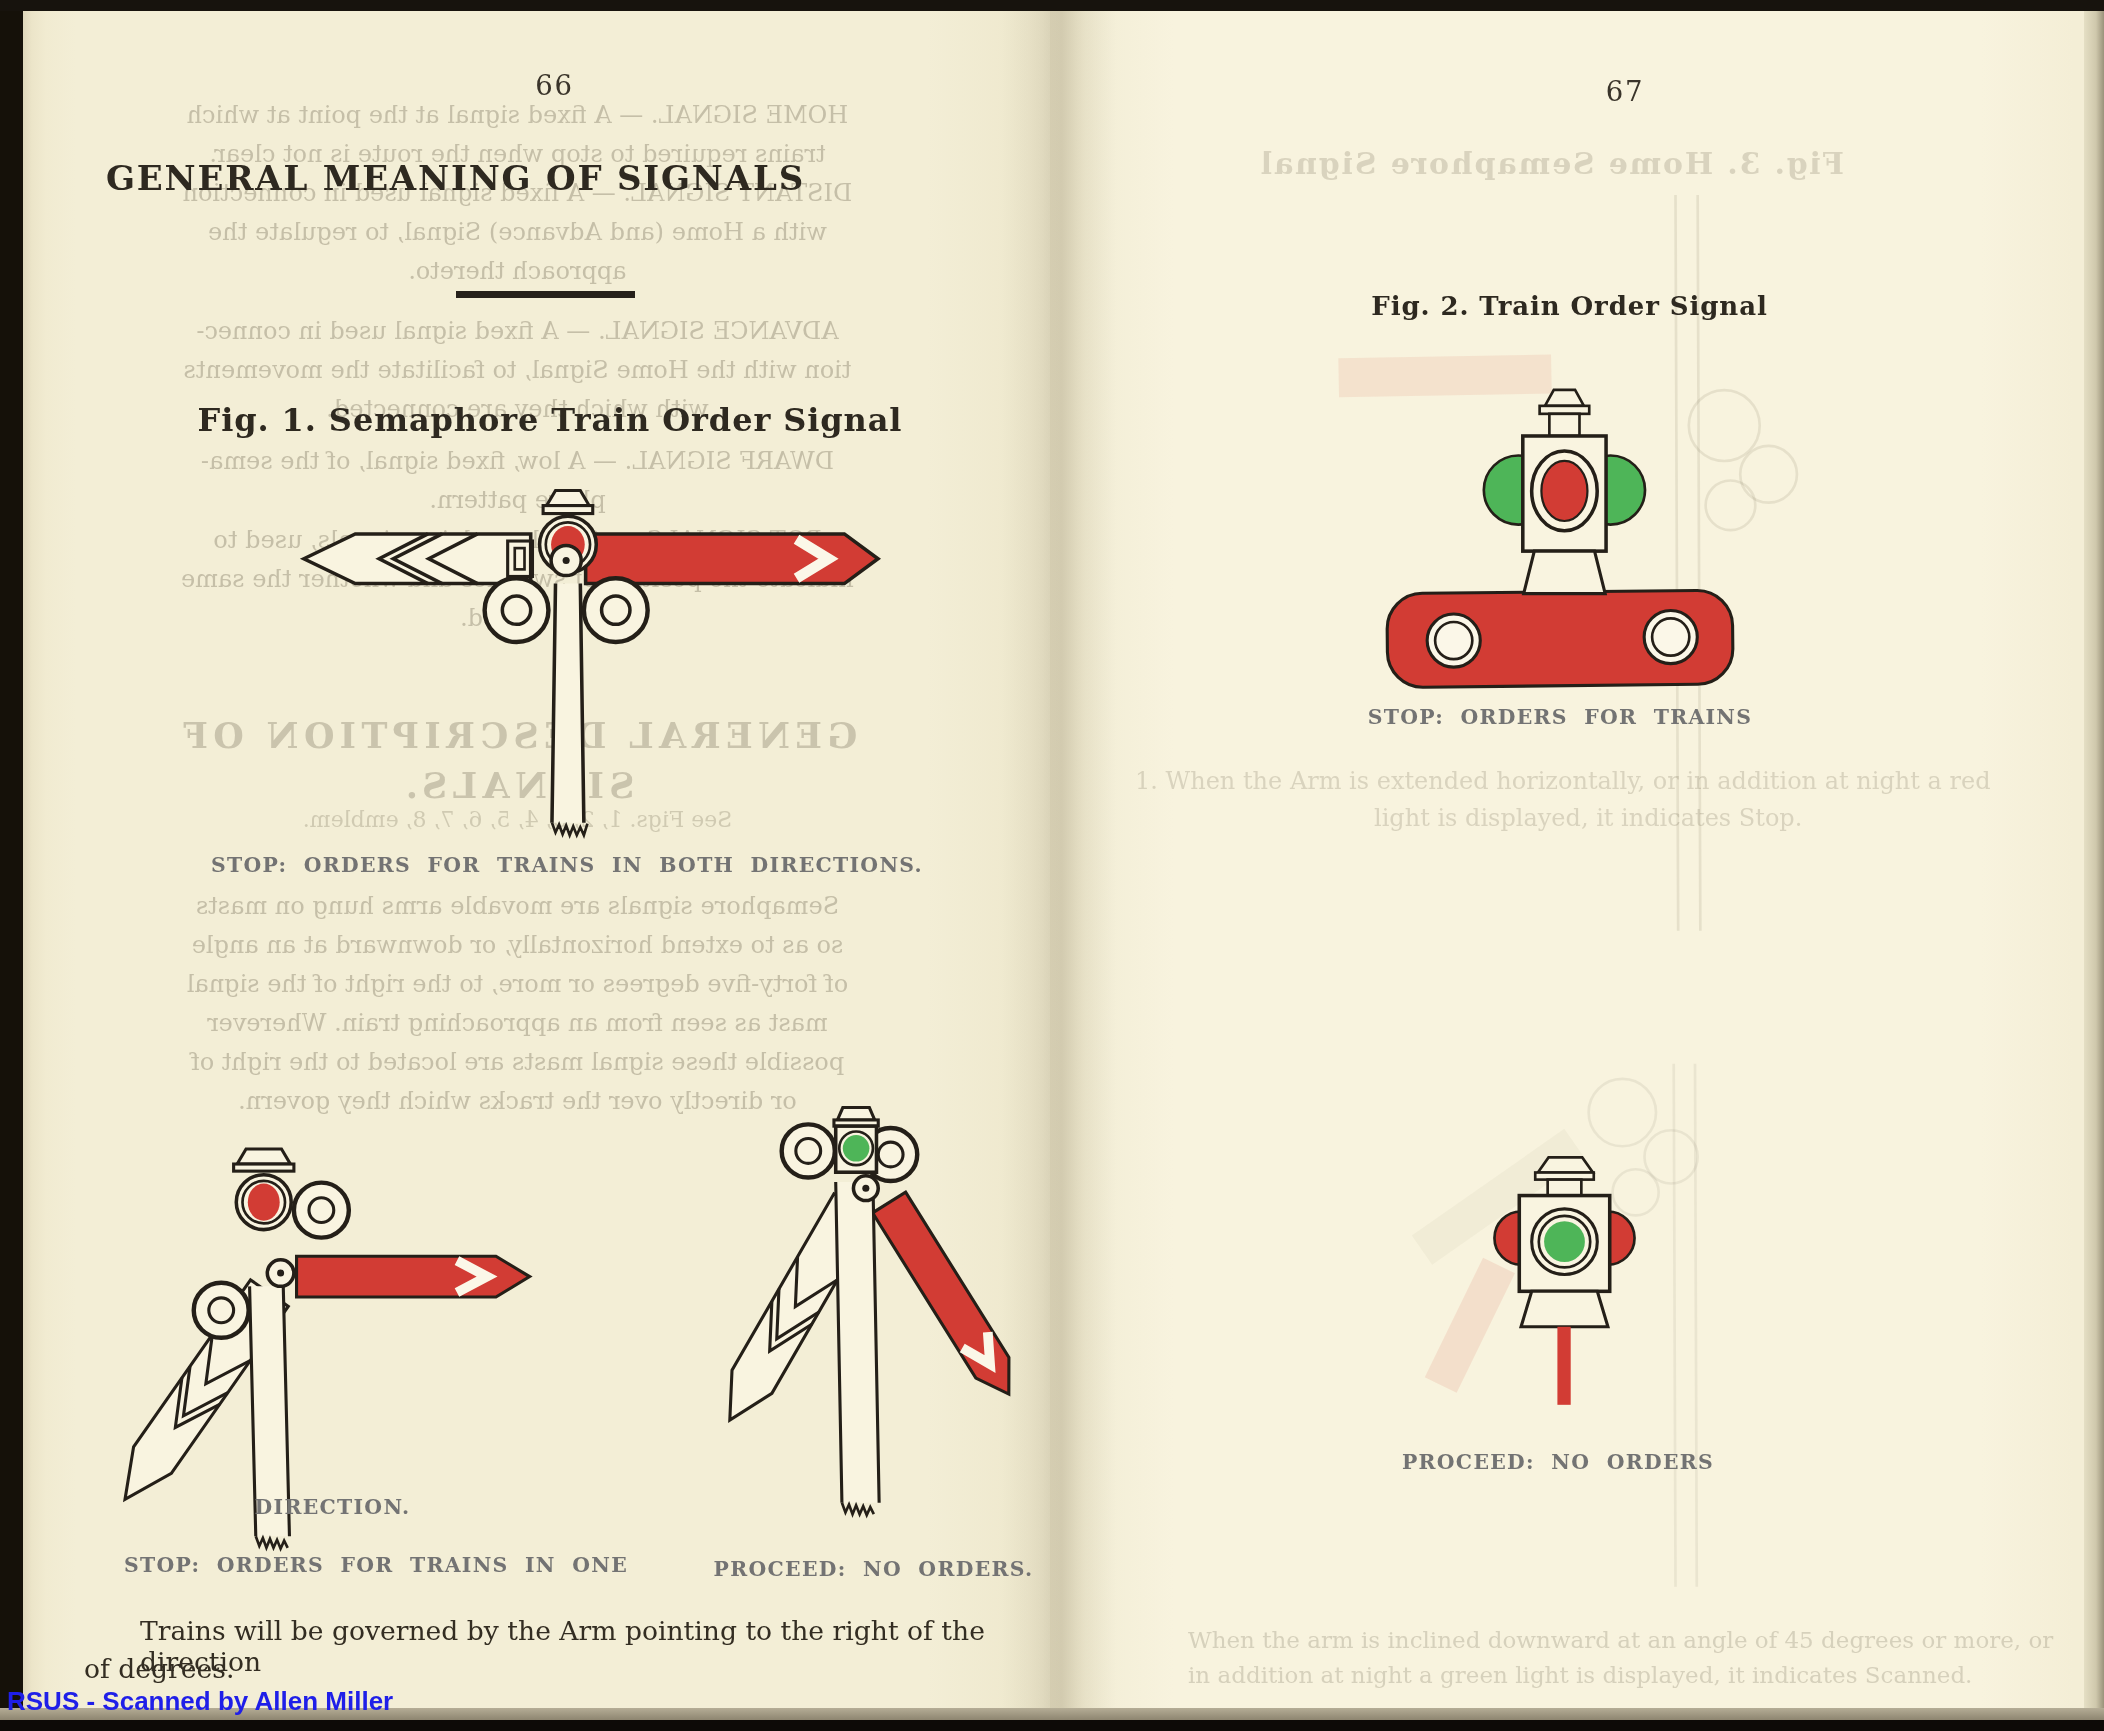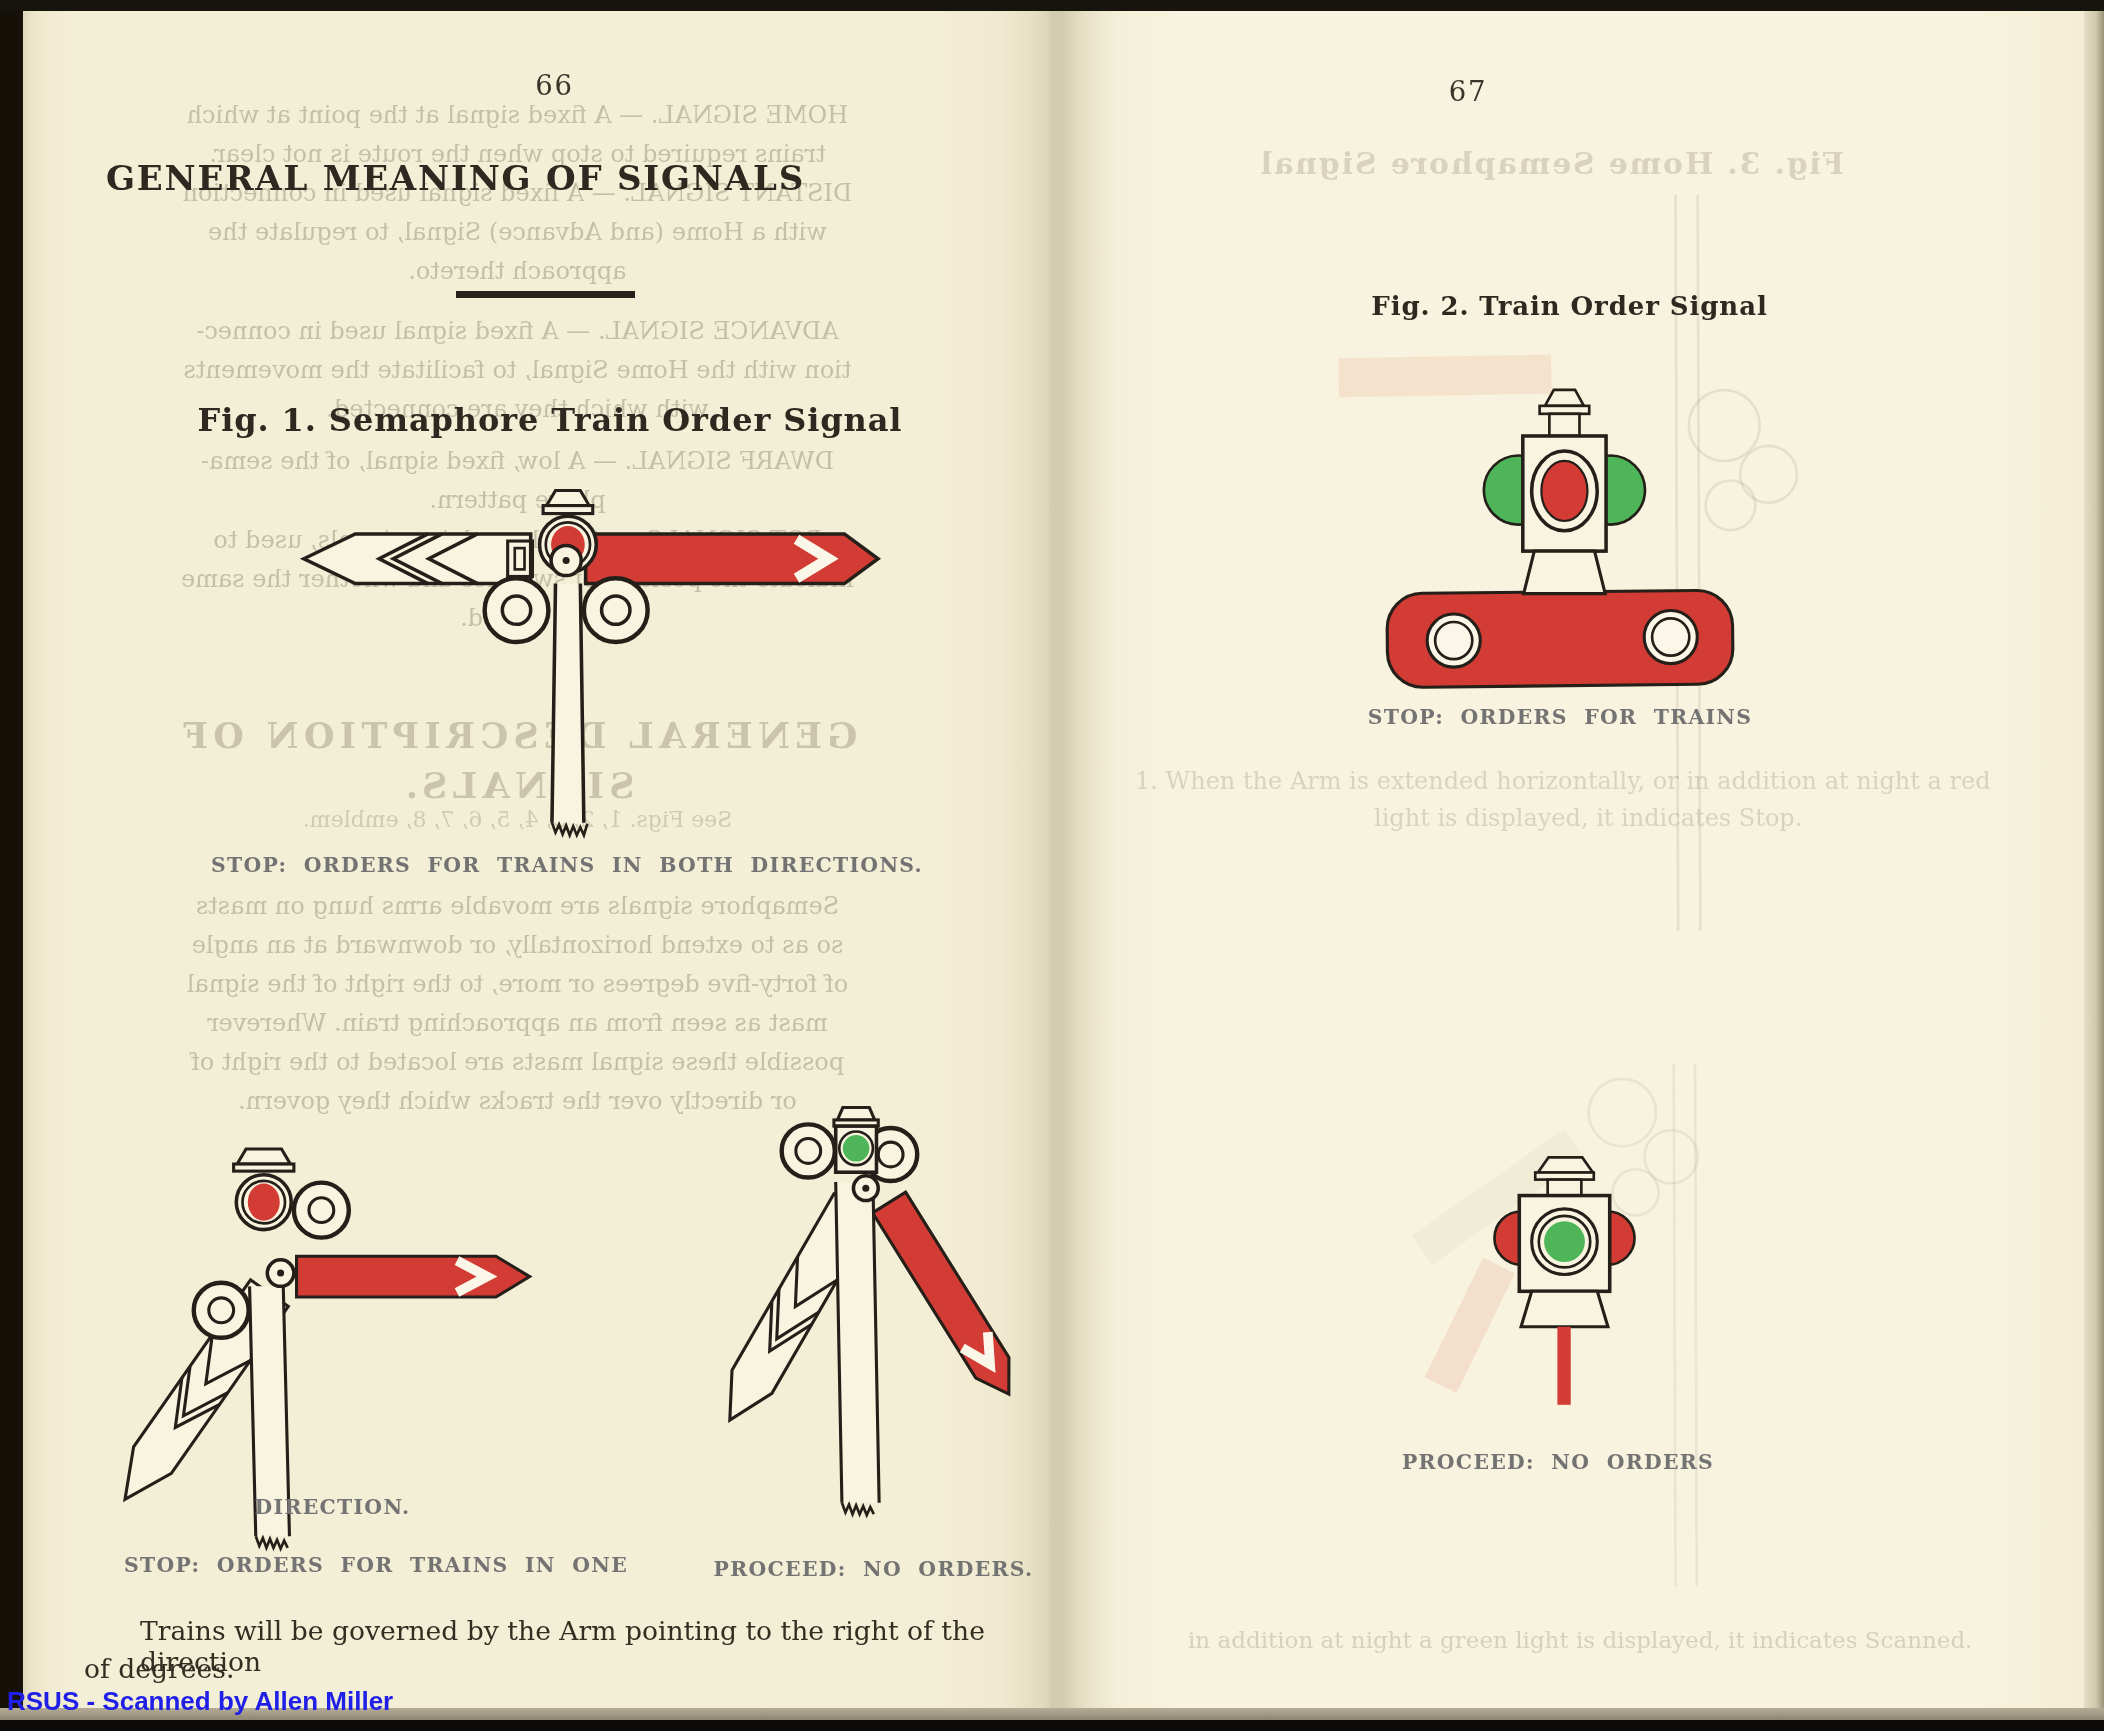--- a/index.html
+++ b/index.html
@@ -229,21 +229,21 @@
 
 <div class="abs caption" style="left:124px;top:1553px;width:417px;">STOP:  ORDERS FOR TRAINS IN ONE</div>
 <div class="abs caption" style="left:124px;top:1495px;width:417px;">DIRECTION.</div>
 <div class="abs caption" style="left:696px;top:1557px;width:355px;">PROCEED:  NO ORDERS.</div>
 
 <div class="abs bodytext" style="left:140px;top:1615px;width:940px;">Trains will be governed by the Arm pointing to the right of the direction</div>
 <div class="abs bodytext" style="left:84px;top:1653px;width:355px;">of degrees.</div>
 
 <div class="abs credit" style="left: 7px; top: 1686px; color: rgb(31, 31, 232);">RSUS - Scanned by Allen Miller</div>
 
-<div class="abs pagenum" style="left:1428px;top:75px;width:80px;text-align:center;">67</div>
+<div class="abs pagenum" style="left:1585px;top:75px;width:80px;text-align:center;">67</div>
 
 <div class="abs ghost mirror" style="left:1241px;top:146px;width:621px;text-align:center;font-size:30px;font-weight:bold;color:rgba(108,100,78,.22);letter-spacing:1.8px;white-space:nowrap;">Fig. 3.  Home Semaphore Signal</div>
 
 <svg class="abs" style="left:1055px;top:133px;" width="1046" height="1507" viewBox="0 0 1180 1700">
   <g stroke="rgba(120,110,88,.14)" stroke-width="3" fill="none">
     <path d="M700,70 L703,900 M725,70 L728,900"></path>
     <path d="M698,1050 L700,1640 M722,1050 L724,1640" stroke="rgba(120,110,88,.10)"></path>
     <circle cx="755" cy="330" r="40"></circle>
     <circle cx="805" cy="385" r="32"></circle>
     <circle cx="762" cy="420" r="28"></circle>
@@ -304,15 +304,16 @@
       <circle cx="75" cy="100" r="23" stroke="none" style="fill:var(--signal-green)"></circle>
       <polygon points="38,156 112,156 124,196 26,196" style="fill:var(--paper)"></polygon>
       <rect x="67" y="196" width="15" height="88" stroke="none" style="fill:var(--signal-red)"></rect>
     </g>
   </g>
 </svg>
 
 <div class="abs caption" style="left:1372px;top:1450px;width:372px;">PROCEED:  NO ORDERS</div>
 
 <div class="abs ghost" style="left:1188px;top:1623px;width:913px;font-size:23px;line-height:35px;color:rgba(108,100,78,.24);">
+  <div>When the arm is inclined downward at an angle of 45 degrees or more, or</div>
   <div>in addition at night a green light is displayed, it indicates Scanned.</div>
 </div>
 
 
 </body></html>

